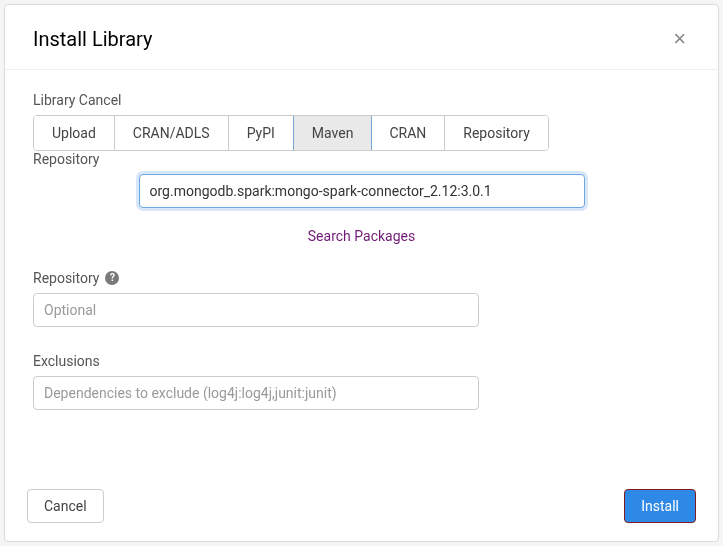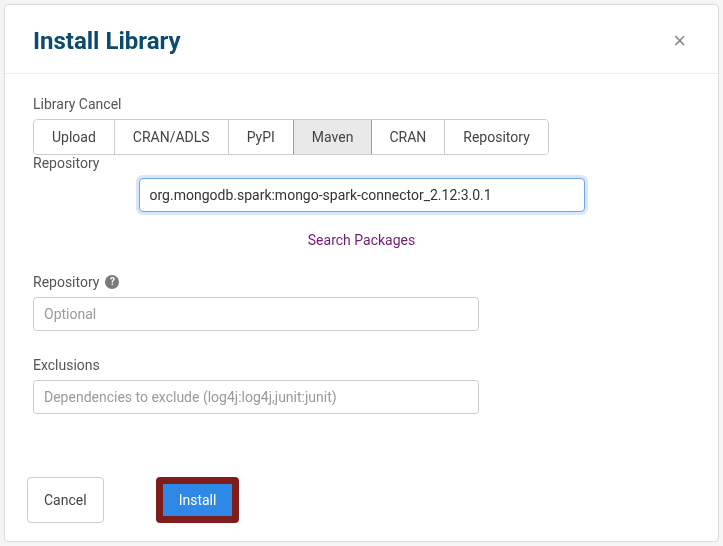--- a/index.html
+++ b/index.html
@@ -19,23 +19,23 @@
     position: relative;
   }
   .modal-header {
     padding: 22px 28px 18px 28px;
     display: flex;
     justify-content: space-between;
     align-items: center;
     border-bottom: 1px solid #eeeeee;
   }
   .modal-title {
-    font-size: 24px;
-    font-weight: 700;
-    color: #0c4a6e;
+    font-size: 20px;
+    font-weight: 400;
+    color: #000000;
   }
   .close-btn {
     font-size: 22px;
     color: #888;
     background: none;
     border: none;
     cursor: pointer;
     line-height: 1;
     font-weight: 300;
     padding: 0 4px;
@@ -115,38 +115,38 @@
     font-size: 10px;
     font-weight: 700;
     display: inline-flex;
     align-items: center;
     justify-content: center;
     line-height: 1;
   }
   .modal-footer {
     padding: 14px 22px 18px 22px;
     display: flex;
-    justify-content: flex-start;
+    justify-content: space-between;
     gap: 12px;
   }
   .btn {
     padding: 8px 16px;
     font-size: 14px;
     border-radius: 4px;
     cursor: pointer;
     font-family: inherit;
   }
   .btn-default {
     background: #ffffff;
     border: 1px solid #cccccc;
     color: #444444;
   }
   .btn-primary {
     background: #2e88e5;
-    border: 7px solid #7f1d1d;
+    border: 1px solid #7f1d1d;
     color: #ffffff;
     margin-left: 40px;
   }
 </style>
 </head>
 <body>
 
 <div class="modal">
 
   <div class="modal-header">

